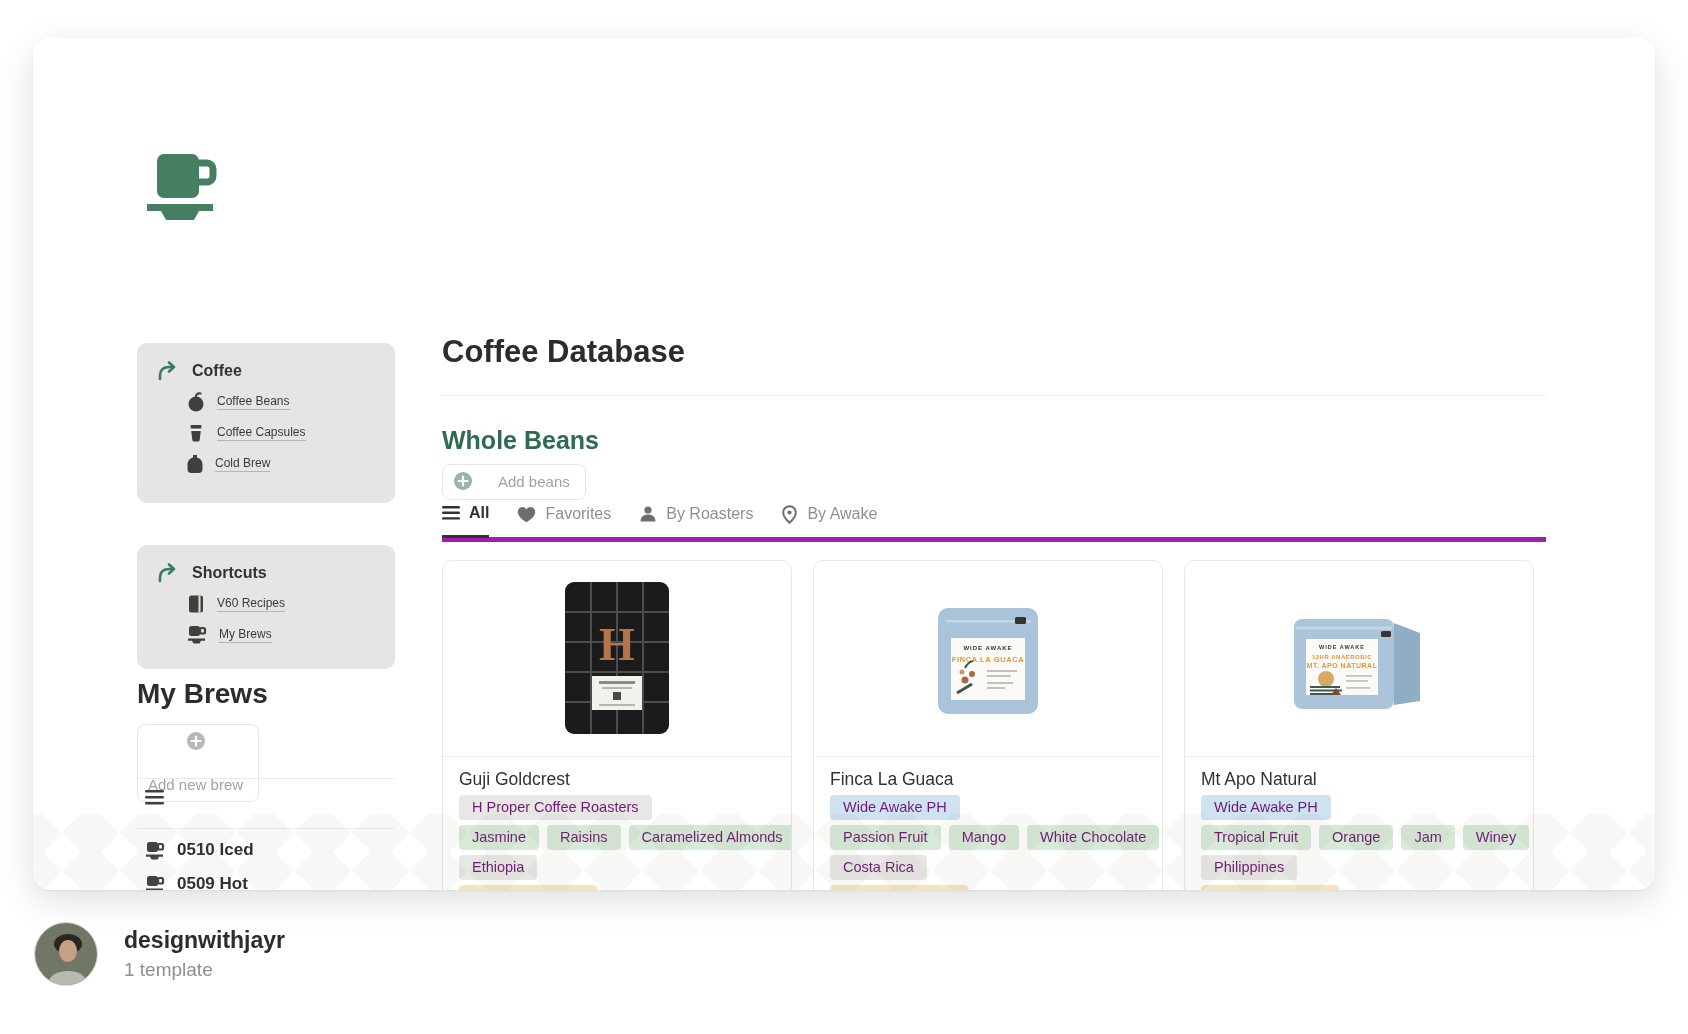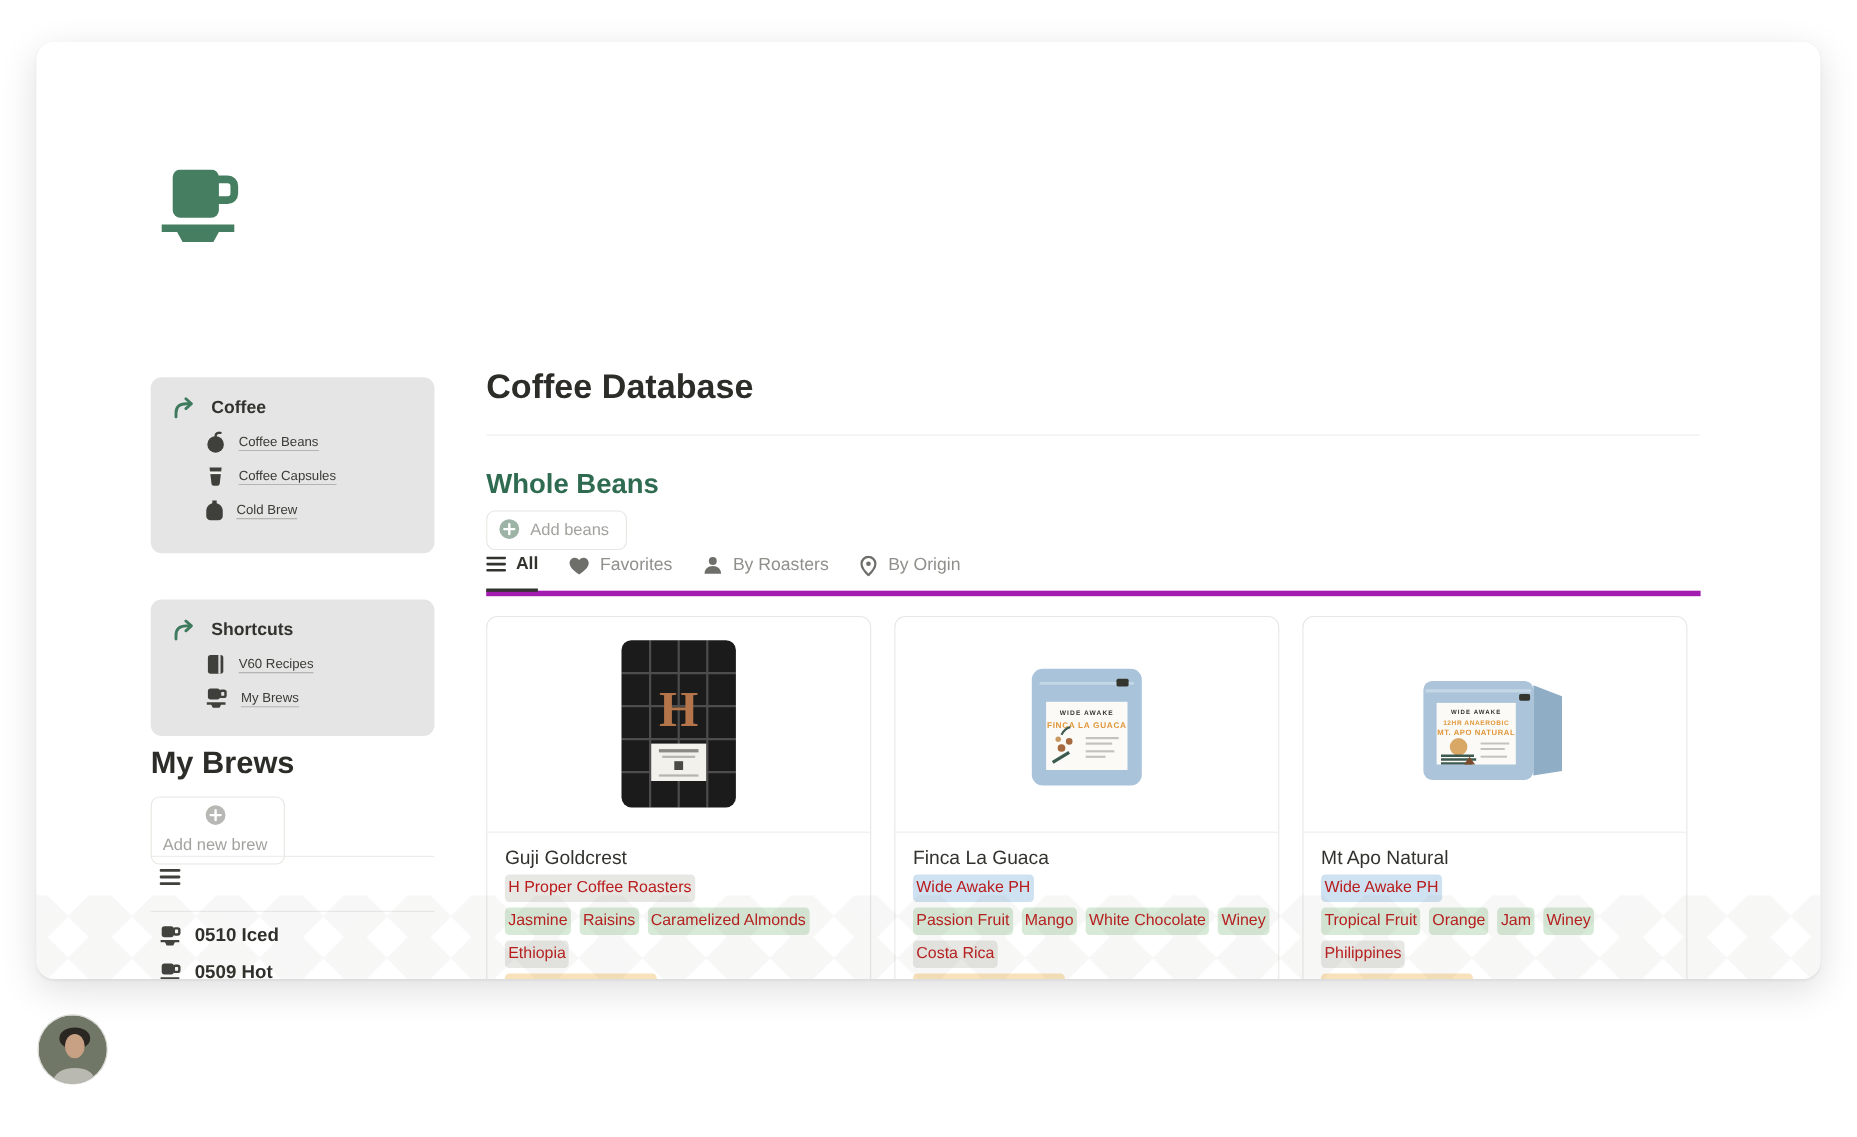--- a/index.html
+++ b/index.html
@@ -19,21 +19,21 @@
   .cover-icon { position:absolute; left:6px; top:116px; }
   .workspace-title { position:absolute; left:0; top:212px; font-size:34px; font-weight:bold; letter-spacing:-.5px; color:#2c2c28; white-space:nowrap; }
   .nav-box { position:absolute; left:0; width:258px; background:#e5e5e5; border-radius:10px; padding:18px 20px; }
   .nav-box.first { top:305px; height:160px; }
   .nav-box.second { top:475px; height:124px;margin-top:32px; }
   .nav-header { display:flex; align-items:center; gap:13px; font-size:16px; font-weight:bold; color:#32322e; }
   .nav-items { margin:11px 0 0 30px; display:flex; flex-direction:column; gap:11px; }
   .nav-item { display:flex; align-items:center; gap:12px; font-size:12px; color:#3a3a35; cursor:pointer; }
   .nav-link { border-bottom:1.5px solid rgba(55,53,47,.28); padding-bottom:1px; }
   .mybrews-heading { position:absolute; left:0; top:640px; font-size:28px; font-weight:bold; color:#2c2c28; }
-  .btn { display:inline-flex; align-items:center; gap:9px; border:1px solid #e6e6e3; border-radius:8px; background:#fff; color:#a2a29e; font-size:15px; padding:6px 15px 8px 10px; cursor:pointer; font-family:inherit; }
+  .btn { display:inline-flex; align-items:center; gap:25px; border:1px solid #e6e6e3; border-radius:8px; background:#fff; color:#a2a29e; font-size:15px; padding:6px 15px 8px 10px; cursor:pointer; font-family:inherit; }
   .add-brew { position:absolute; left:0; top:686px;flex-direction:column; }
   .sb-divider { position:absolute; left:0; width:258px; border-top:1px solid #ebebe9; }
   .d1 { top:740px; } .d2 { top:790px; }
   .drag-handle { position:absolute; left:8px; top:752px; cursor:grab; }
   .brew-row { position:absolute; left:8px; display:flex; align-items:center; gap:12px; font-size:17px; font-weight:bold; color:#2f2f2b; cursor:pointer; }
   .r1 { top:802px; } .r2 { top:836px; }
   
   .main { position:absolute; left:409px; top:0; width:1104px; height:100%; }
   .db-title { position:absolute; top:296px; font-size:31px; font-weight:bold; color:#2c2c28; }
   .db-divider { position:absolute; top:357px; width:100%; border-top:1px solid #ededeb; }
@@ -41,21 +41,21 @@
   .add-beans { position:absolute; top:426px; }
   .tabs { position:absolute; top:466px; width:100%; display:flex; gap:28px; border-bottom:5px solid #a21caf; }
   .tab { display:inline-flex; align-items:center; gap:9px; font-size:16px; color:#8f8f8b; padding-bottom:13px; cursor:pointer; }
   .tab.active { color:#32322e; font-weight:bold; border-bottom:3px solid #32322e; margin-bottom:-1px; }
   .cards { position:absolute; top:522px; display:flex; gap:21px; }
   .card { width:350px; background:#fff; border:1px solid #e7e7e5; border-radius:10px; overflow:hidden; cursor:pointer; }
   .card-img { height:196px; border-bottom:1px solid #ededeb; display:flex; align-items:center; justify-content:center; }
   .card-body { padding:12px 16px; }
   .card-title { font-size:17.5px; font-weight:500; color:#32322e; line-height:20px; margin-bottom:6px; }
   .tag-row { display:flex; gap:8px; margin-top:5px; }
-  .tag { display:inline-block; font-size:14.5px; line-height:19px; padding:3px 3px; border-radius:4px; color:#b91c1c; white-space:nowrap; }
+  .tag { display:inline-block; font-size:14.5px; line-height:19px; padding:3px 13px; border-radius:4px; color:#701a75; white-space:nowrap; }
   .tag.gray   { background:#e7e7e4; }
   .tag.green  { background:#d7e9d7; }
   .tag.blue   { background:#cfe2f2; }
   .tag.orange { background:#f8e2ba; width:138px; height:25px; }
   
   .watermark {
     position:absolute; left:0; bottom:0; width:100%; height:76px; pointer-events:none; z-index:5;
     background: conic-gradient(from 45deg at 50% 50%, rgba(115,113,104,.055) 25%, transparent 0 50%, rgba(115,113,104,.055) 0 75%, transparent 0) 0 0 / 58px 38px;
   }
   
@@ -245,21 +245,21 @@
         </span>
         <span>By Roasters</span>
       </div>
       <div class="tab">
         <span>
           <svg width="17" height="19" viewBox="0 0 17 19">
             <path d="M8.5 1.2 a6.3 6.3 0 0 1 6.3 6.3 C14.8 12 8.5 17.8 8.5 17.8 S2.2 12 2.2 7.5 A6.3 6.3 0 0 1 8.5 1.2 z" fill="none" stroke="#6e6e6a" stroke-width="2"></path>
             <circle cx="8.5" cy="7.5" r="2.1" fill="#6e6e6a"></circle>
           </svg>
         </span>
-        <span>By Origin</span>
+        <span>By Awake</span>
       </div>
     </div>
 
     <div class="cards">
 
       <div class="card">
         <div class="card-img">
           <svg width="112" height="158" viewBox="0 0 112 158">
             <rect x="4" y="2" width="104" height="152" rx="9" fill="#1b1b1b"></rect>
             <path d="M30 2 V154 M56 2 V154 M82 2 V154 M4 32 H108 M4 62 H108 M4 92 H108 M4 122 H108" stroke="rgba(255,255,255,.22)" stroke-width="2"></path>
@@ -377,13 +377,17 @@
 
 <div class="footer">
   <div class="avatar">
     <svg width="64" height="64" viewBox="0 0 64 64">
       <rect width="64" height="64" fill="#717767"></rect>
       <ellipse cx="33" cy="21" rx="14" ry="10" fill="#2a2722"></ellipse>
       <ellipse cx="33" cy="28" rx="9" ry="11" fill="#c8a184"></ellipse>
       <path d="M12 64 q2 -16 21 -16 q19 0 19 16 z" fill="#b9b9b2"></path>
     </svg>
   </div>
+  <div>
+    <div class="footer-name">designwithjayr</div>
+    <div class="footer-meta">1 template</div>
+  </div>
 </div>
 
 </body></html>

